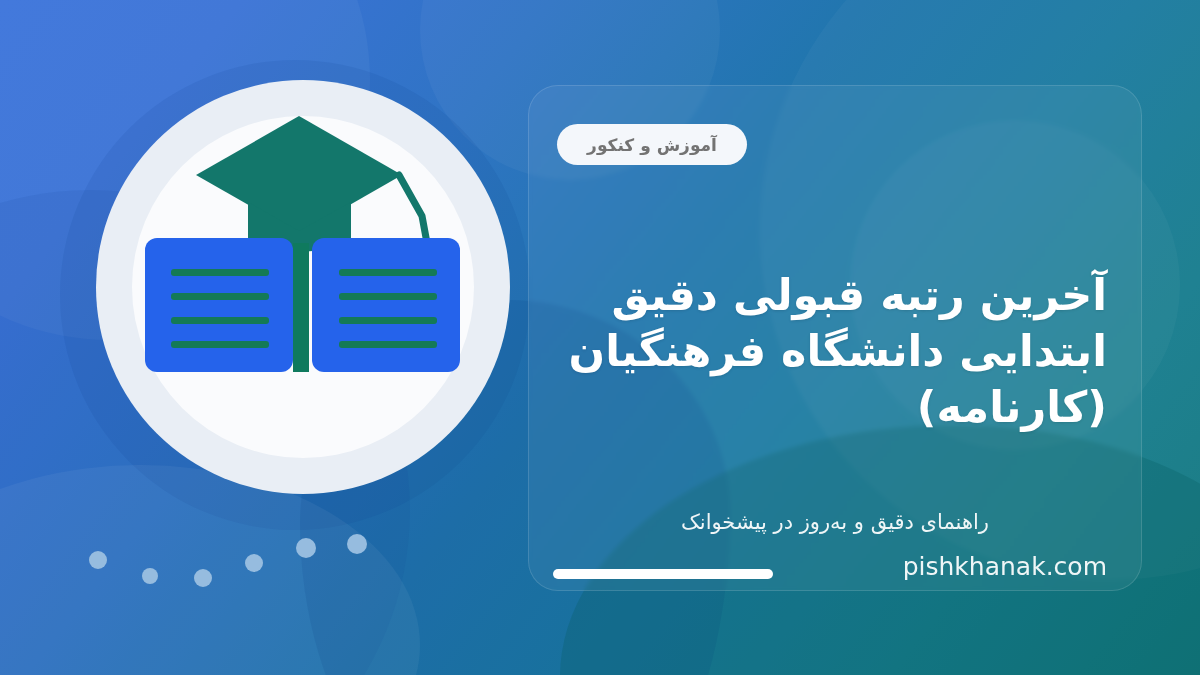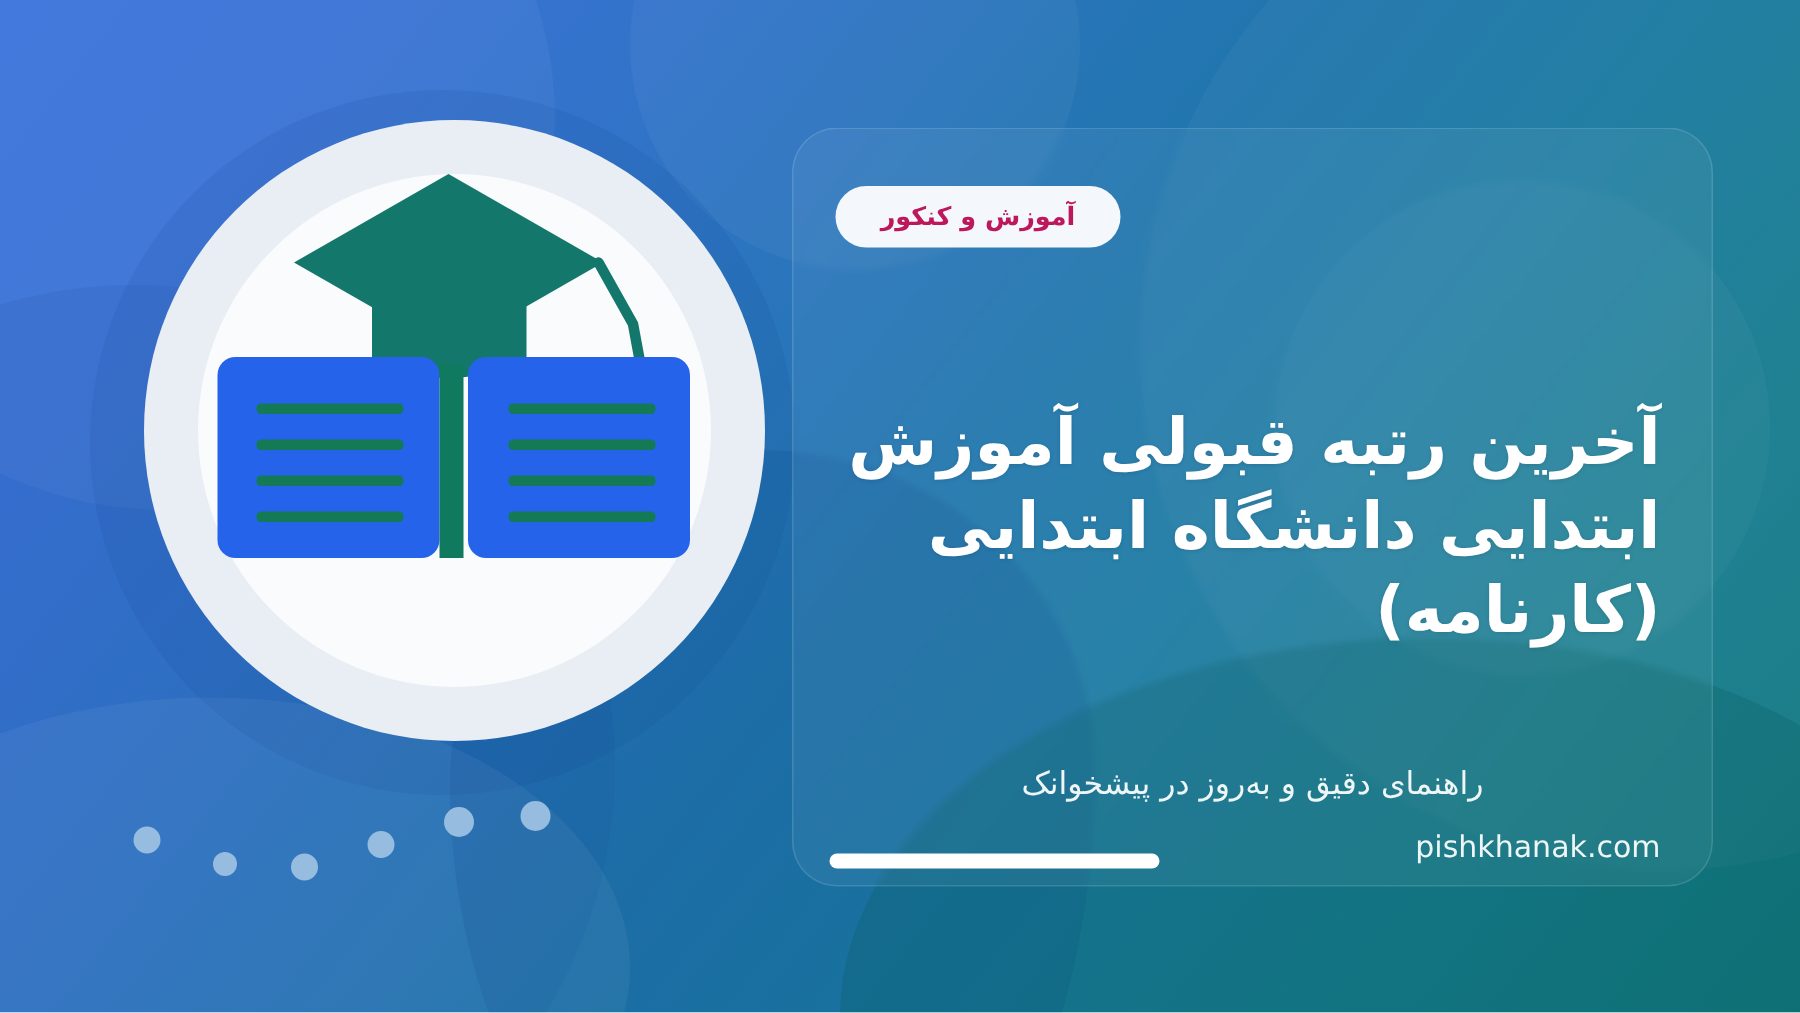--- a/index.html
+++ b/index.html
@@ -136,21 +136,21 @@
 
   .badge {
     position: absolute;
     left: 28px;
     top: 38px;
     min-width: 190px;
     height: 41px;
     padding: 0 22px;
     border-radius: 21px;
     background: #f4f7fb;
-    color: #be185d;
+    color: #737373;
     font-size: 17px;
     font-weight: 700;
     display: flex;
     align-items: center;
     justify-content: center;
     letter-spacing: 0;
     white-space: nowrap;
   }
 
   .title {
@@ -180,21 +180,21 @@
     text-align: center;
     direction: rtl;
   }
 
   .domain {
     position: absolute;
     right: 34px;
     top: 466px;
     margin: 0;
     color: rgba(255,255,255,0.93);
-    font-size: 20px;
+    font-size: 25px;
     font-weight: 400;
     text-align: left;
     direction: ltr;
   }
 
   .divider {
     position: absolute;
     left: 24px;
     top: 483px;
     width: 220px;
@@ -255,21 +255,21 @@
       <rect x="243" y="213" width="98" height="7" rx="3" fill="#147a56"></rect>
       <rect x="243" y="237" width="98" height="7" rx="3" fill="#147a56"></rect>
       <rect x="243" y="261" width="98" height="7" rx="3" fill="#147a56"></rect>
     </svg>
   </div>
 
   <div class="card">
 
     <div class="badge">آموزش و کنکور</div>
 
-    <h1 class="title">آخرین رتبه قبولی آموزش ابتدایی دانشگاه ابتدایی (کارنامه)</h1>
+    <h1 class="title">آخرین رتبه قبولی دقیق ابتدایی دانشگاه فرهنگیان (کارنامه)</h1>
 
     <p class="subtitle">راهنمای دقیق و به‌روز در پیشخوانک</p>
 
     <p class="domain">pishkhanak.com</p>
 
     <div class="divider"></div>
   </div>
 
 </div>
 

